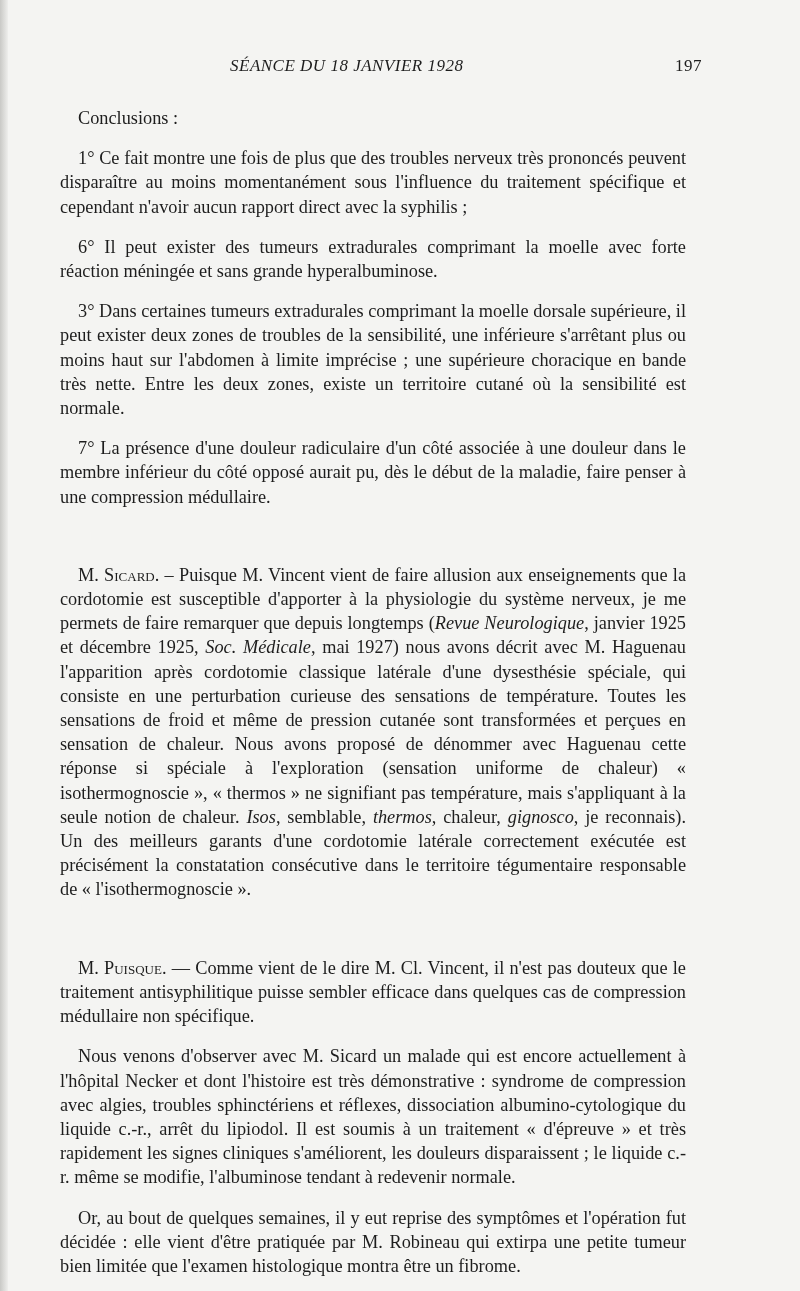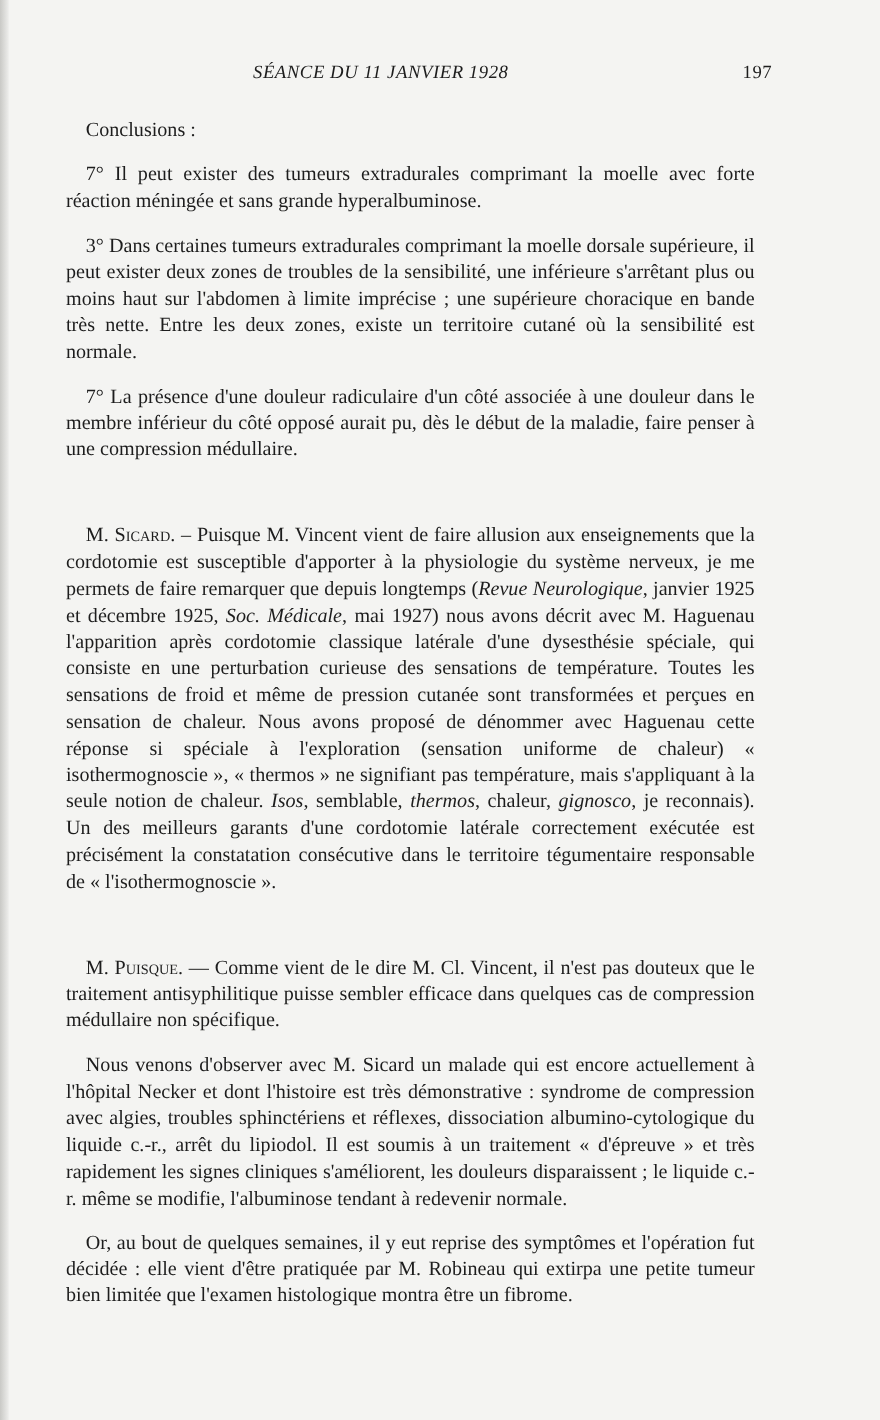--- a/index.html
+++ b/index.html
@@ -23,27 +23,28 @@
   .spacer { height:22px; }
   i { }
 </style>
 </head>
 <body>
 
 <div class="edge"></div>
 
 <div class="page">
   <div class="running-head">
-    <span class="running-title">SÉANCE DU 11 JANVIER 1928</span>
+    <span class="running-title">SÉANCE DU 18 JANVIER 1928</span>
     <span class="page-number">197</span>
   </div>
 
   <div class="body">
     <p>Conclusions :</p>
-    <p>7° Il peut exister des tumeurs extradurales comprimant la moelle avec forte réaction méningée et sans grande hyperalbuminose.</p>
+    <p>1° Ce fait montre une fois de plus que des troubles nerveux très prononcés peuvent disparaître au moins momentanément sous l'influence du traitement spécifique et cependant n'avoir aucun rapport direct avec la syphilis ;</p>
+    <p>6° Il peut exister des tumeurs extradurales comprimant la moelle avec forte réaction méningée et sans grande hyperalbuminose.</p>
     <p>3° Dans certaines tumeurs extradurales comprimant la moelle dorsale supérieure, il peut exister deux zones de troubles de la sensibilité, une inférieure s'arrêtant plus ou moins haut sur l'abdomen à limite imprécise ; une supérieure choracique en bande très nette. Entre les deux zones, existe un territoire cutané où la sensibilité est normale.</p>
     <p>7° La présence d'une douleur radiculaire d'un côté associée à une douleur dans le membre inférieur du côté opposé aurait pu, dès le début de la maladie, faire penser à une compression médullaire.</p>
 
     <div class="spacer"></div>
 
     <p><span class="sc">M. Sicard.</span><span> – </span><span>Puisque M. Vincent vient de faire allusion aux enseignements que la cordotomie est susceptible d'apporter à la physiologie du système nerveux, je me permets de faire remarquer que depuis longtemps (</span><i>Revue Neurologique</i><span>, janvier 1925 et décembre 1925, </span><i>Soc. Médicale</i><span>, mai 1927) nous avons décrit avec M. Haguenau l'apparition après cordotomie classique latérale d'une dysesthésie spéciale, qui consiste en une perturbation curieuse des sensations de température. Toutes les sensations de froid et même de pression cutanée sont transformées et perçues en sensation de chaleur. Nous avons proposé de dénommer avec Haguenau cette réponse si spéciale à l'exploration (sensation uniforme de chaleur) « isothermognoscie », « thermos » ne signifiant pas température, mais s'appliquant à la seule notion de chaleur. </span><i>Isos</i><span>, semblable, </span><i>thermos</i><span>, chaleur, </span><i>gignosco</i><span>, je reconnais). Un des meilleurs garants d'une cordotomie latérale correctement exécutée est précisément la constatation consécutive dans le territoire tégumentaire responsable de « l'isothermognoscie ».</span></p>
 
     <div class="spacer"></div>
 
     <p><span class="sc">M. Puisque.</span><span> — </span><span>Comme vient de le dire M. Cl. Vincent, il n'est pas douteux que le traitement antisyphilitique puisse sembler efficace dans quelques cas de compression médullaire non spécifique.</span></p>

